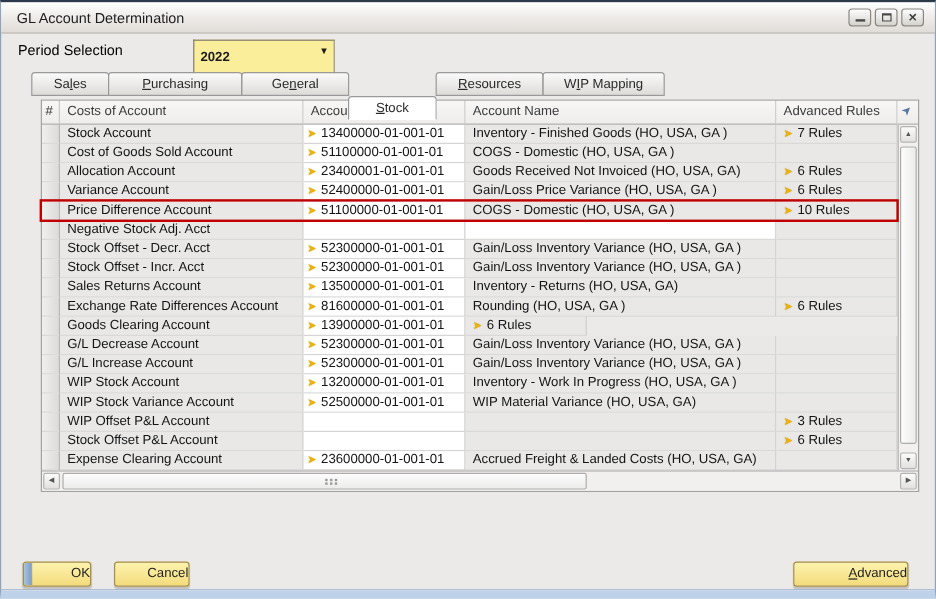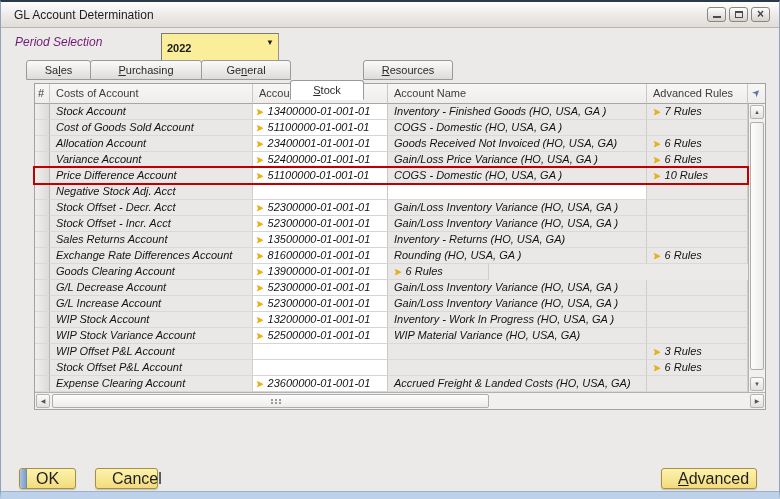--- a/index.html
+++ b/index.html
@@ -26,21 +26,21 @@
     width: 19px; height: 15px; border: 1px solid #8a8781; border-radius: 3px;
     background: linear-gradient(#fdfdfd, #d6d3ce);
     display: flex; align-items: center; justify-content: center;
     font-size: 11px; color: #3f3f3f; line-height: 1; cursor: pointer;
   }
   .glyph-min { width: 8px; height: 7px; border-bottom: 2px solid #4a4a4a; }
   .glyph-max { width: 8px; height: 7px; border: 1px solid #4a4a4a; border-top-width: 2px; }
   .glyph-close { font-weight: bold; font-size: 12px; margin-top: -1px; }
 
   
-  .period-label { position: absolute; left: 14px; top: 33px; font-size: 12px; color: #701a75; font-style: italic; }
+  .period-label { position: absolute; left: 14px; top: 33px; font-size: 12px; color: #000000; }
   .combo {
     position: absolute; left: 160px; top: 31px; width: 118px; height: 30px;
     background: #fbee9a; border: 1px solid #9a9486;
     border-top-color: #7f7a6e; border-left-color: #7f7a6e;
     font-size: 11px; font-weight: bold; color: #1c1c1c;
     display: flex; align-items: center; padding-left: 5px; cursor: pointer;
   }
   .combo .dd { position: absolute; right: 4px; top: 4px; font-size: 8px; color: #1c1c1c; }
 
   
@@ -64,21 +64,21 @@
   .hc {
     background: linear-gradient(#f8f7f6, #eeedec);
     border-right: 1px solid #c9c8c7; border-bottom: 1px solid #a8a7a6;
     color: #3c3c3c; padding: 3px 0 0 6px; white-space: nowrap; overflow: hidden;
   }
   .w-num{width:15px; padding-left:3px} .w-type{width:203px} .w-code{width:135px} .w-name{width:259px} .w-rules{width:101px}
   .hc.corner { width: 17px; border-right: none; text-align: center; padding: 2px 0 0 0; }
   .settings-arrow { display: inline-block; transform: rotate(-45deg); color: #5878a0; font-size: 10px; }
 
   .g-body { position: relative; height: 288px; display: flex; }
-  .rows { width: 713px; font-style: italic; }
+  .rows { width: 713px; }
   .g-row { display: flex; height: 16px; }
   .cell {
     height: 16px; border-right: 1px solid #cfcecd; border-bottom: 1px solid #dad9d8;
     padding: 1px 0 0 6px; white-space: nowrap; overflow: hidden; color: #141414;
     background: #e9e8e7; cursor: default;
   }
   .c-num { background: linear-gradient(to right, #f0efee, #dcdbda); border-right: 1px solid #b8b7b6; padding-left: 2px; }
   .c-code { background: #ffffff; border-right-color: #c9c8c7; border-bottom-color: #d6d5d4; padding-left: 3px; }
   .c-name.blank { background: #ffffff; }
   .arrow { color: #f2b200; font-size: 9px; margin-right: 4px; text-shadow: 0 0 1px #a87c00; vertical-align: 0; cursor: pointer; }
@@ -110,21 +110,21 @@
   .red-box {
     position: absolute; left: 32px; top: 164px; width: 716px; height: 19px;
     border: 2px solid #c00000; pointer-events: none; z-index: 5;
   }
 
   
   .btn {
     position: absolute; top: 466px; height: 21px;
     background: linear-gradient(#fdf3ae, #f3db7c);
     border: 1px solid #a89040; border-radius: 3px;
-    font-size: 16px; color: #1f1f1f; text-align: left; line-height: 19px;
+    font-size: 11px; color: #1f1f1f; text-align: right; line-height: 19px;
     cursor: pointer; box-shadow: 0 1px 1px rgba(0,0,0,0.18); padding-left: 16px;
   }
   .btn-ok { left: 18px; width: 57px; overflow: hidden; }
   .btn-ok .default-stripe {
     position: absolute; left: 0; top: 0; bottom: 0; width: 7px;
     background: linear-gradient(to right, #a9c2e0, #7d9fc9); border-right: 1px solid #6c8cb4;
     border-radius: 2px 0 0 2px;
   }
   .btn-cancel { left: 94px; width: 63px; }
   .btn-advanced { left: 660px; width: 96px; }
@@ -155,20 +155,21 @@
     <span>2022</span>
     <span class="dd">▼</span>
   </div>
 
   <div class="tabstrip">
     <div class="tab t0"><span>Sa</span><span class="accel">l</span><span>es</span></div>
     <div class="tab t1"><span></span><span class="accel">P</span><span>urchasing</span></div>
     <div class="tab t2"><span>Ge</span><span class="accel">n</span><span>eral</span></div>
     <div class="tab t3 active"><span></span><span class="accel">S</span><span>tock</span></div>
     <div class="tab t4"><span></span><span class="accel">R</span><span>esources</span></div>
+    <div class="tab t5"><span>W</span><span class="accel">I</span><span>P Mapping</span></div>
   </div>
 
   <div class="grid">
     <div class="g-header">
       <div class="hc w-num">#</div>
       <div class="hc w-type">Costs of Account</div>
       <div class="hc w-code">Account Code</div>
       <div class="hc w-name">Account Name</div>
       <div class="hc w-rules">Advanced Rules</div>
       <div class="hc corner"><span class="settings-arrow">➤</span></div>

